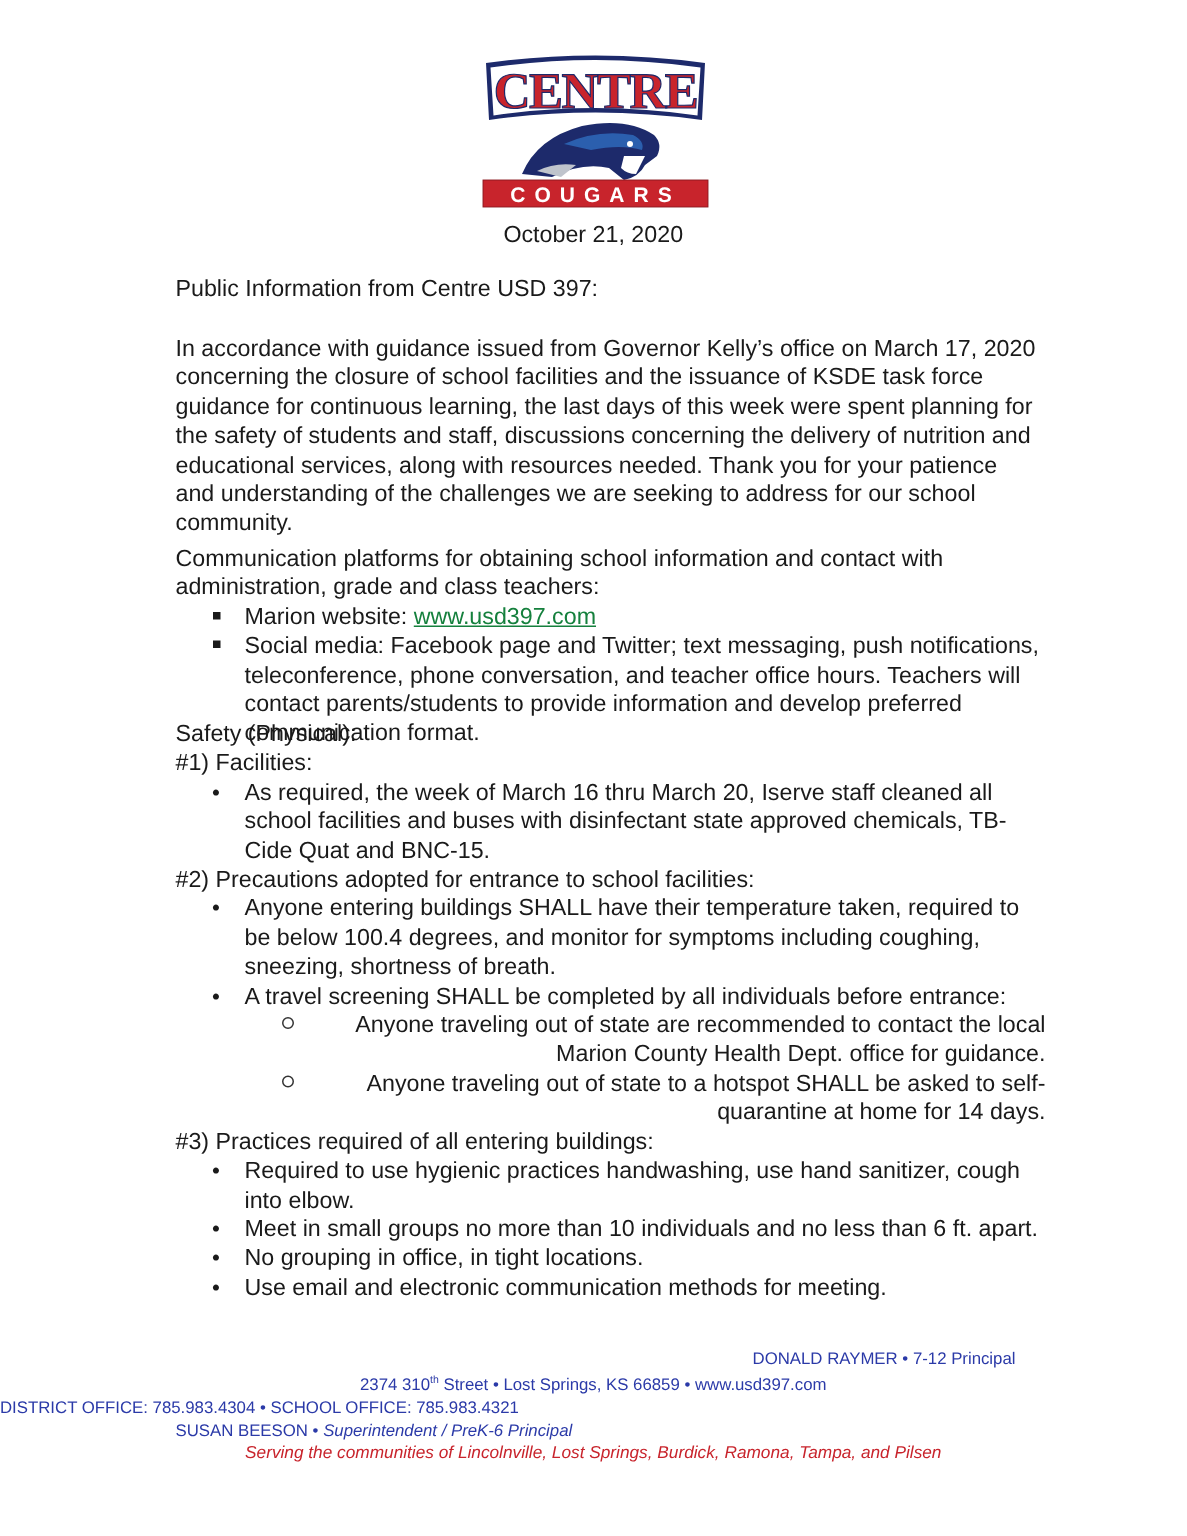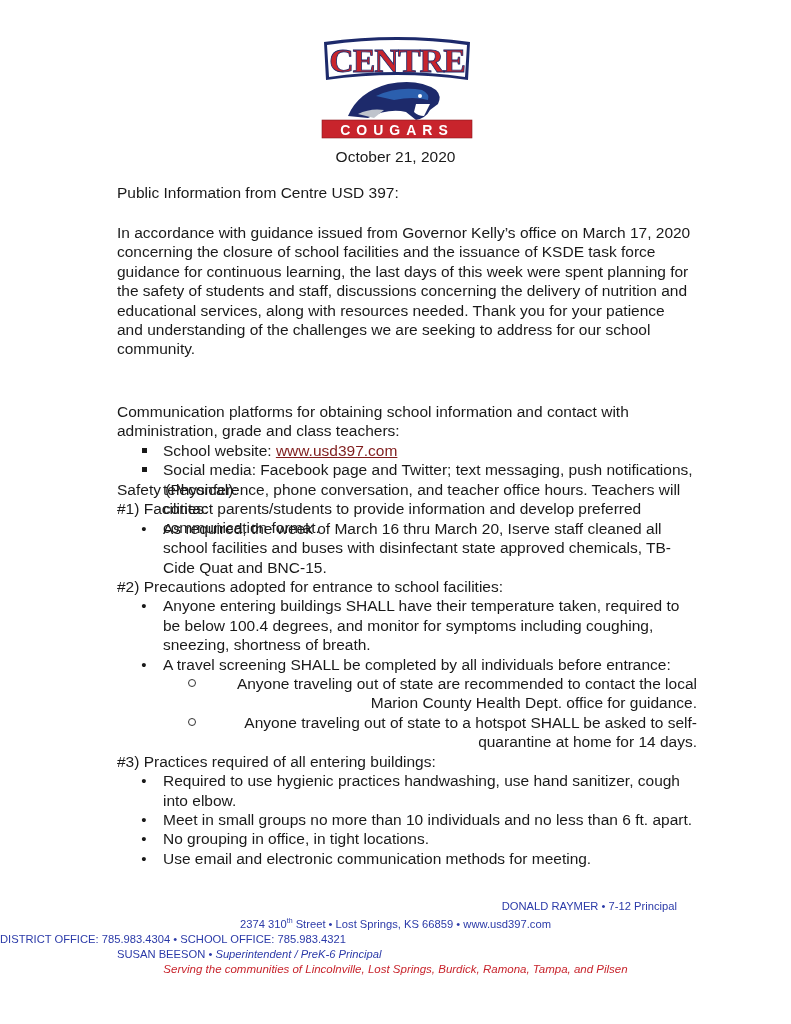--- a/index.html
+++ b/index.html
@@ -20,21 +20,21 @@
   ul { margin: 0; padding: 0; list-style: none; }
   li { position: relative; padding-left: 46px; }
   li .mk { position: absolute; left: 20px; top: 0; width: 14px; text-align: center; }
   li.sq .mk::before { content: ""; display: inline-block; width: 5px; height: 5px;
                       background: #1a1a1a; vertical-align: middle; margin-top: -3px; }
   li.dot .mk::before { content: "\2022"; font-size: 15px; }
   ul.sub li { padding-left: 93px; text-align: right; }
   ul.sub li .mk { left: 68px; }
   ul.sub li .mk::before { content: ""; display: inline-block; width: 6px; height: 6px;
                           border: 1px solid #333; border-radius: 50%; vertical-align: middle; margin-top: -3px; }
-  a.link { color: #7f1d1d; text-decoration: underline; }
+  a.link { color: #15803d; text-decoration: underline; }
 
   .footer { position: absolute; left: 0; width: 791px; font-family: "Liberation Sans", sans-serif;
             font-size: 11.2px; color: #2b3aa8; }
   .f-row1 { position: absolute; top: 900px; left: 117px; width: 560px; height: 16px; }
   .f-left { position: absolute; left: 0; top: 0; margin-top: 48px; }
   .f-right { position: absolute; right: 0; top: 0; }
   .f-row2 { position: absolute; top: 917px; left: 0; width: 791px; text-align: center; }
   .f-row3 { position: absolute; top: 933px; left: 0; width: 791px; text-align: left; }
   .f-tag { position: absolute; top: 963px; left: 0; width: 791px; text-align: center;
            color: #c8242c; font-style: italic; font-size: 11.5px; }
@@ -68,25 +68,25 @@
 
   <div class="body-text" style="top:183px;">
     <p class="p">Public Information from Centre USD 397:</p>
   </div>
 
   <div class="body-text" style="top:223px; width:575px;">
     <p class="p">In accordance with guidance issued from Governor Kelly’s office on March 17, 2020 concerning the closure of school facilities and the issuance of KSDE task force guidance for continuous learning, the last days of this week were spent planning for the safety of students and staff, discussions concerning the delivery of nutrition and educational services, along with resources needed.  Thank you for your patience and understanding of the challenges we are seeking to address for our school community.</p>
   </div>
 
   <div class="body-text" style="top:363px; width:580px;">
-    <p class="h" style="width:520px;margin-top:39px;">Communication platforms for obtaining school information and contact with administration, grade and class teachers:</p>
+    <p class="h" style="width:520px;">Communication platforms for obtaining school information and contact with administration, grade and class teachers:</p>
     <ul>
       <li class="sq">
         <span class="mk"></span>
-        <span>School website:  </span><a class="link">www.usd397.com</a>
+        <span>Marion website:  </span><a class="link">www.usd397.com</a>
       </li>
       <li class="sq">
         <span class="mk"></span>
         <span>Social media:  Facebook page and Twitter; text messaging, push notifications, teleconference, phone conversation, and teacher office hours.  Teachers will contact parents/students to provide information and develop preferred communication format.</span>
       </li>
     </ul>
   </div>
 
   <div class="body-text" style="top:480px; width:580px;">
     <p class="h">Safety (Physical):</p>

